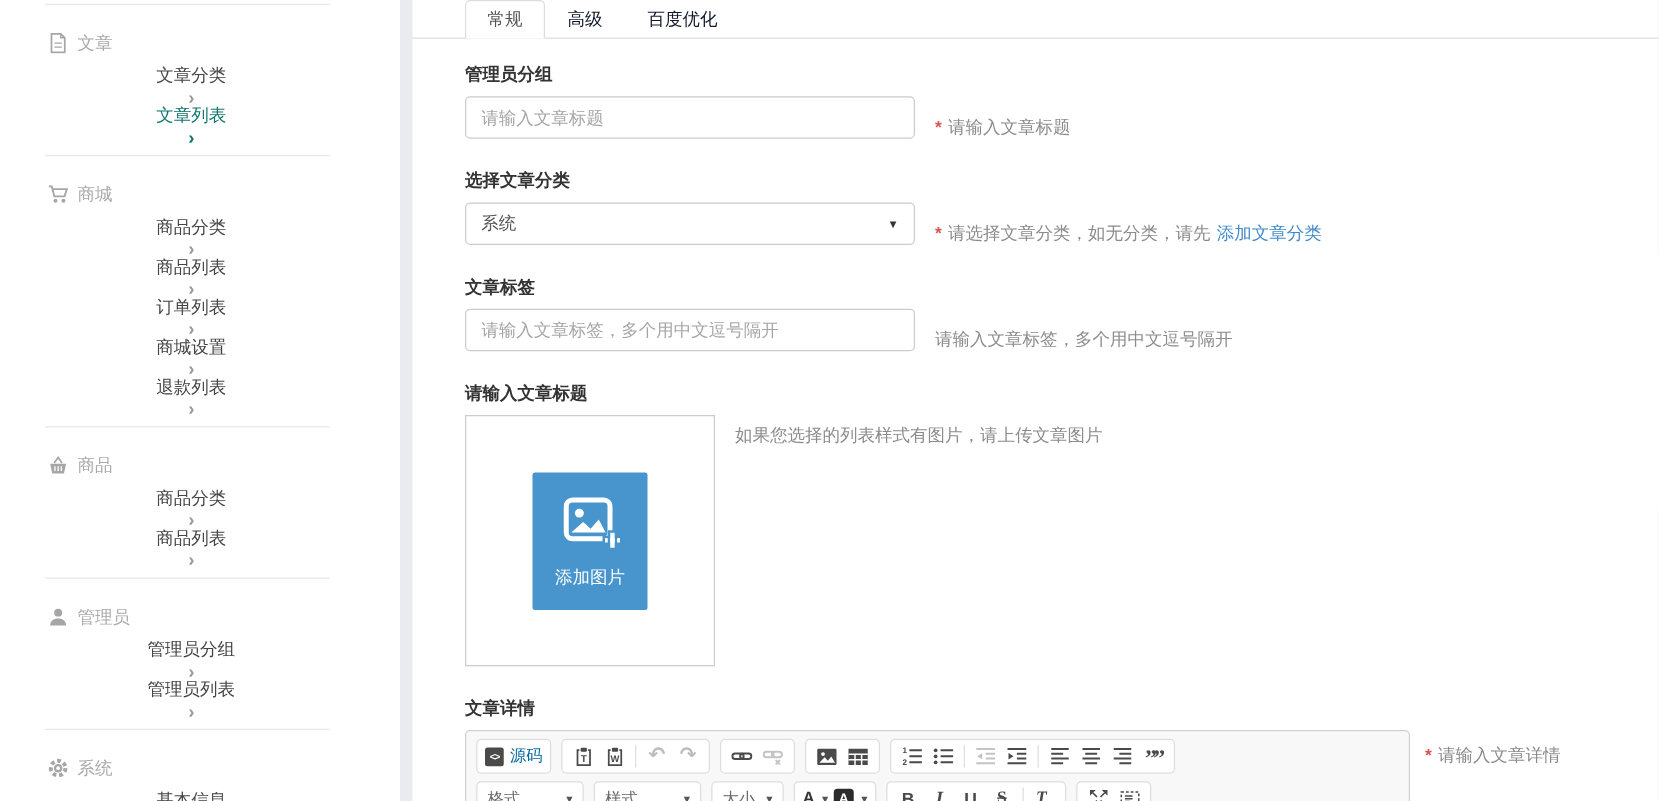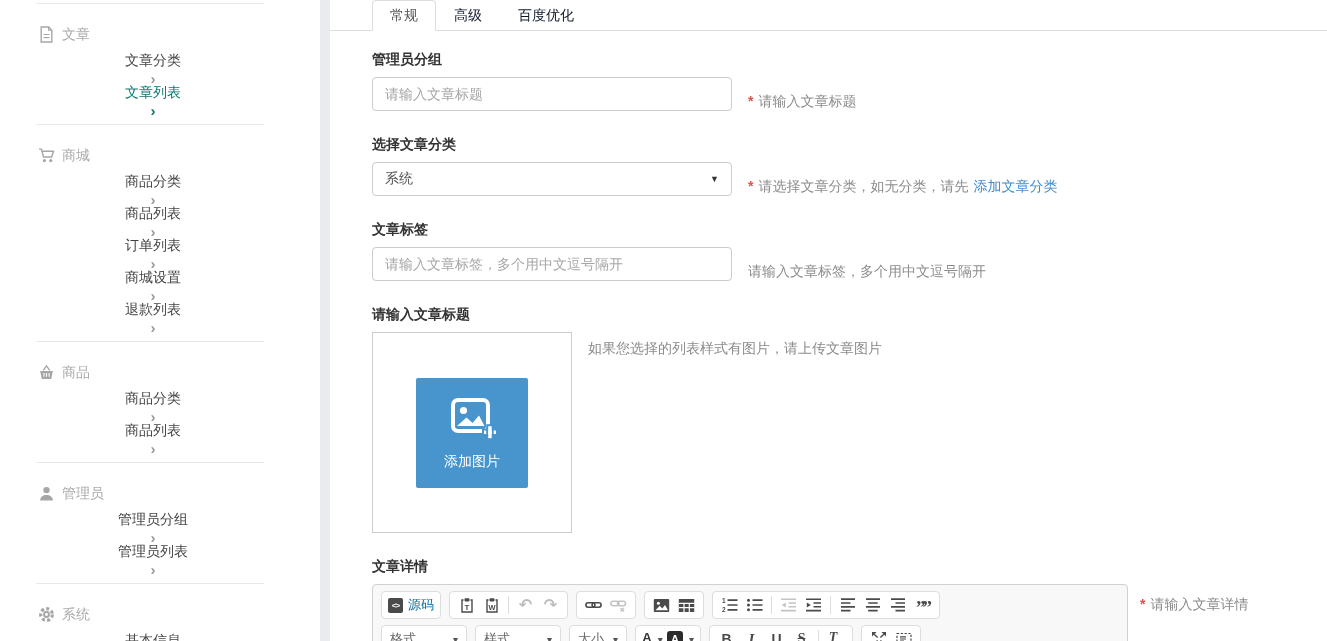--- a/index.html
+++ b/index.html
@@ -37,21 +37,21 @@
   .select-box { width:360px; height:34px; border:1px solid #ccc; border-radius:4px; padding:6px 12px;
                 display:flex; align-items:center; justify-content:space-between; color:#555; cursor:pointer; background:#fff; }
   .select-caret { font-size:9px; color:#333; }
   .hint { margin-left:16px; color:#8c8c8c; font-size:14px; white-space:nowrap; }
   .hint .req { color:#d9534f; font-weight:bold; margin-right:5px; }
   .hint a { color:#428bca; text-decoration:none; margin-left:5px; cursor:pointer; }
   .hint.pad-top { padding-top:8px; }
   
   .upload-frame { width:200px; height:201px; border:1px solid #ccc; display:flex; justify-content:center;
                   align-items:flex-start; padding-top:45px; background:#fff; }
-  .upload-btn { width:112px; height:110px; background:#4795cc; border-radius:2px; display:flex;
+  .upload-btn { width:92px; height:110px; background:#4795cc; border-radius:2px; display:flex;
                 flex-direction:column; align-items:center; justify-content:center; cursor:pointer; }
   .upload-btn .ub-label { color:#fff; font-size:14px; margin-top:6px; }
   
   .editor { width:756px; border:1px solid #d1d1d1; border-radius:4px; background:#f8f8f8; }
   .tb { padding:6px 8px 0; }
   .tb-row { display:flex; margin-bottom:6px; }
   .grp { display:inline-flex; align-items:center; background:#fff; border:1px solid #ddd; border-radius:4px;
          padding:2px 4px; margin-right:8px; height:28px; }
   .tbtn { min-width:25px; height:22px; display:flex; align-items:center; justify-content:center;
           color:#4a4a4a; cursor:pointer; font-size:13px; padding:0 2px; }

